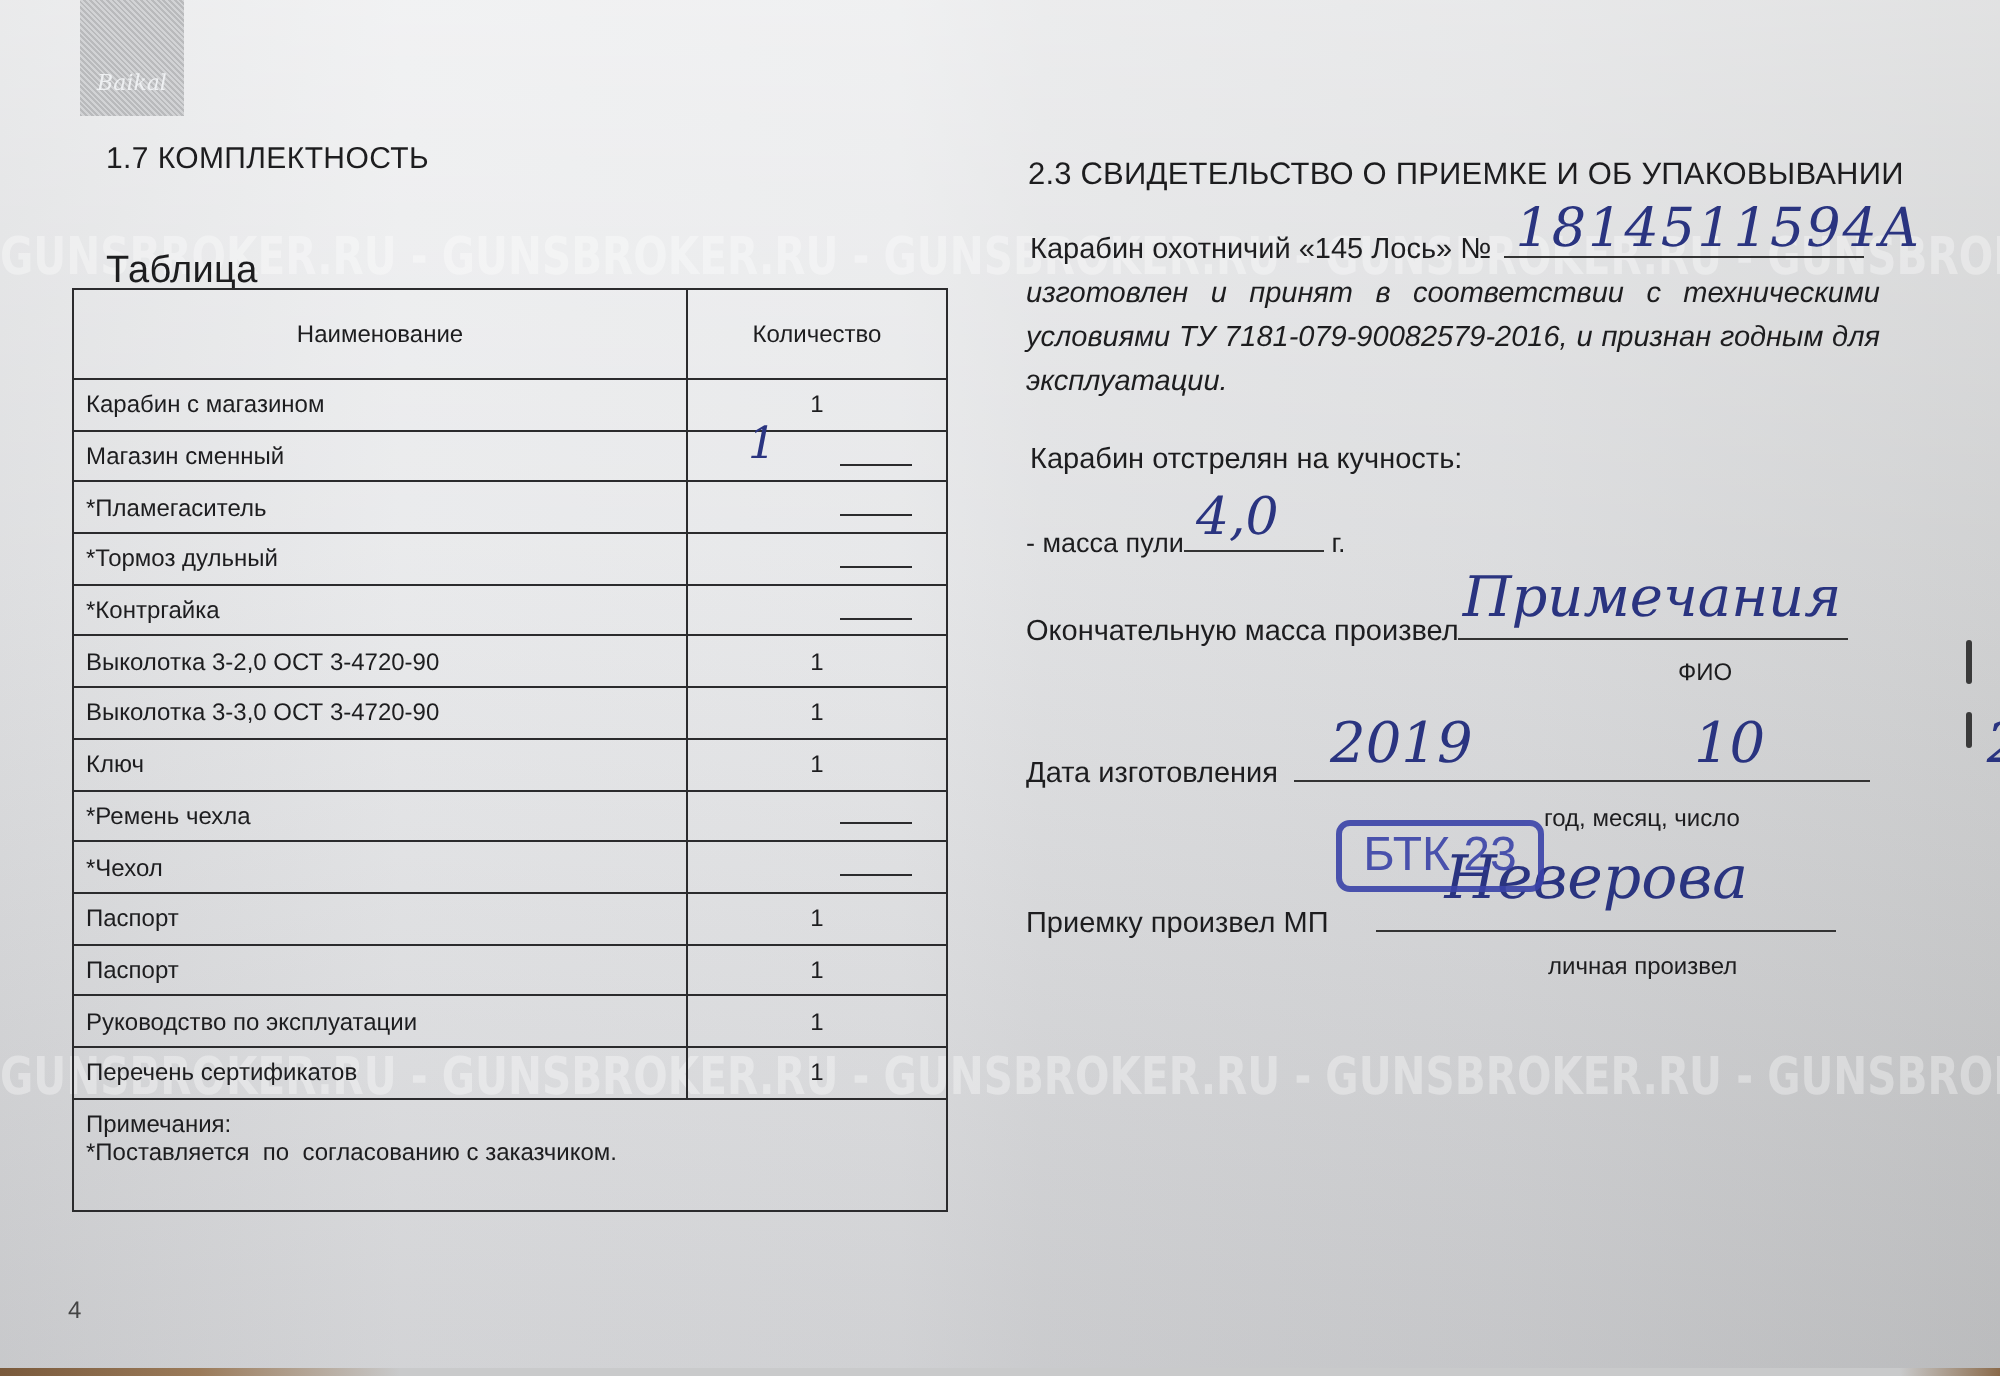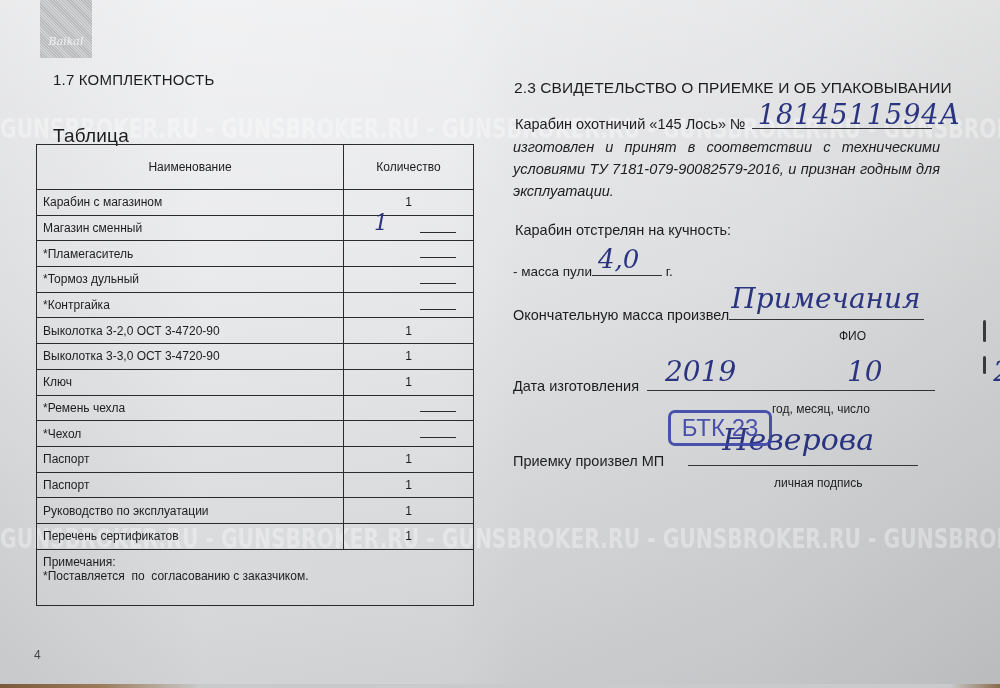--- a/index.html
+++ b/index.html
@@ -233,21 +233,21 @@
     <span>Дата изготовления</span>
     <span class="line-long"><span class="hand" style="white-space:pre">2019   10   26</span></span>
   </div>
   <div class="caption-small date-cap">год, месяц, число</div>
 
   <div class="accept-row">
     <span>Приемку произвел</span>
     <span class="mp">МП</span>
     <span class="line-long"><span class="hand">Неверова</span></span>
   </div>
-  <div class="caption-small sign-cap">личная подпись</div>
+  <div class="caption-small sign-cap">личная произвел</div>
 </div>
 
 <div class="stamp">БТК 23</div>
 
 <div class="clip" style="top:320px;height:22px;"></div>
 <div class="clip" style="top:356px;height:18px;"></div>
 
 <div class="bottom-edge"></div>
 
 </body></html>

